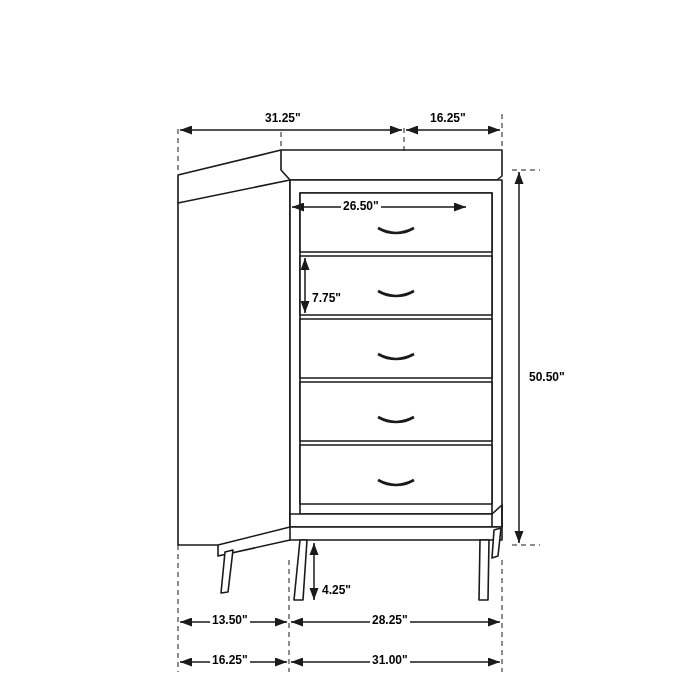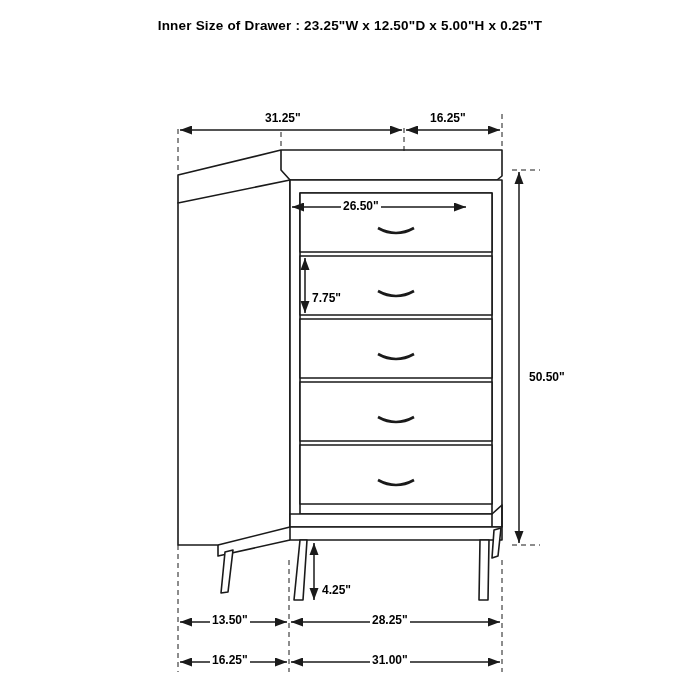--- a/index.html
+++ b/index.html
@@ -43,21 +43,20 @@
     background: #ffffff;
     padding: 0 2px;
     line-height: 13px;
   }
 </style>
 </head>
 <body>
 
 <div id="page">
 
-  <div id="title">Inner Size of Drawer : 23.25"W x 12.50"D x 5.00"H x 0.25"T</div>
 
   <svg id="drawing" width="700" height="700" viewBox="0 0 700 700">
 
     <defs>
       <marker id="arrEnd" markerWidth="9" markerHeight="9" refX="8" refY="3" orient="auto" markerUnits="strokeWidth">
         <path d="M0,0 L8,3 L0,6 z" fill="#1a1a1a"></path>
       </marker>
       <marker id="arrStart" markerWidth="9" markerHeight="9" refX="0" refY="3" orient="auto" markerUnits="strokeWidth">
         <path d="M8,0 L0,3 L8,6 z" fill="#1a1a1a"></path>
       </marker>

